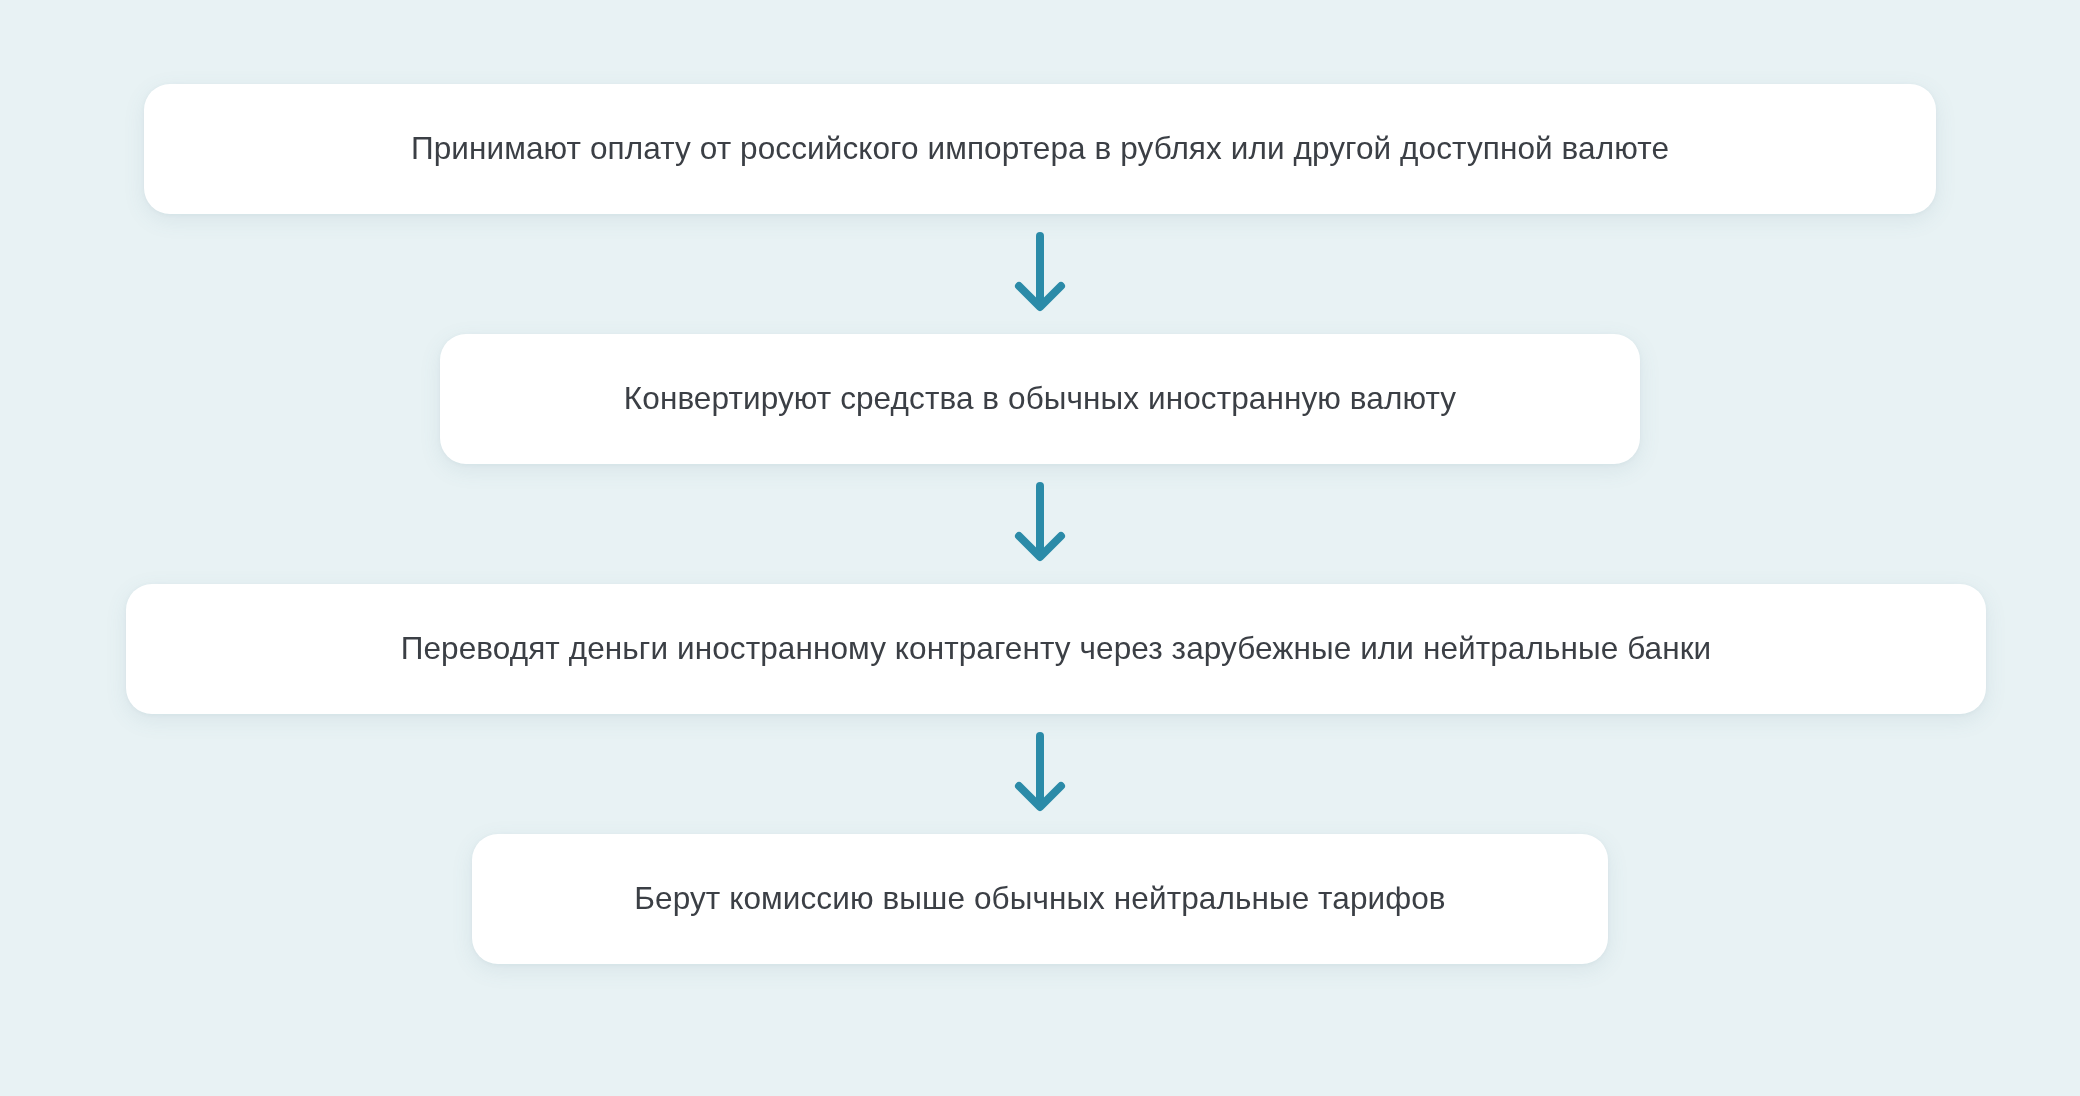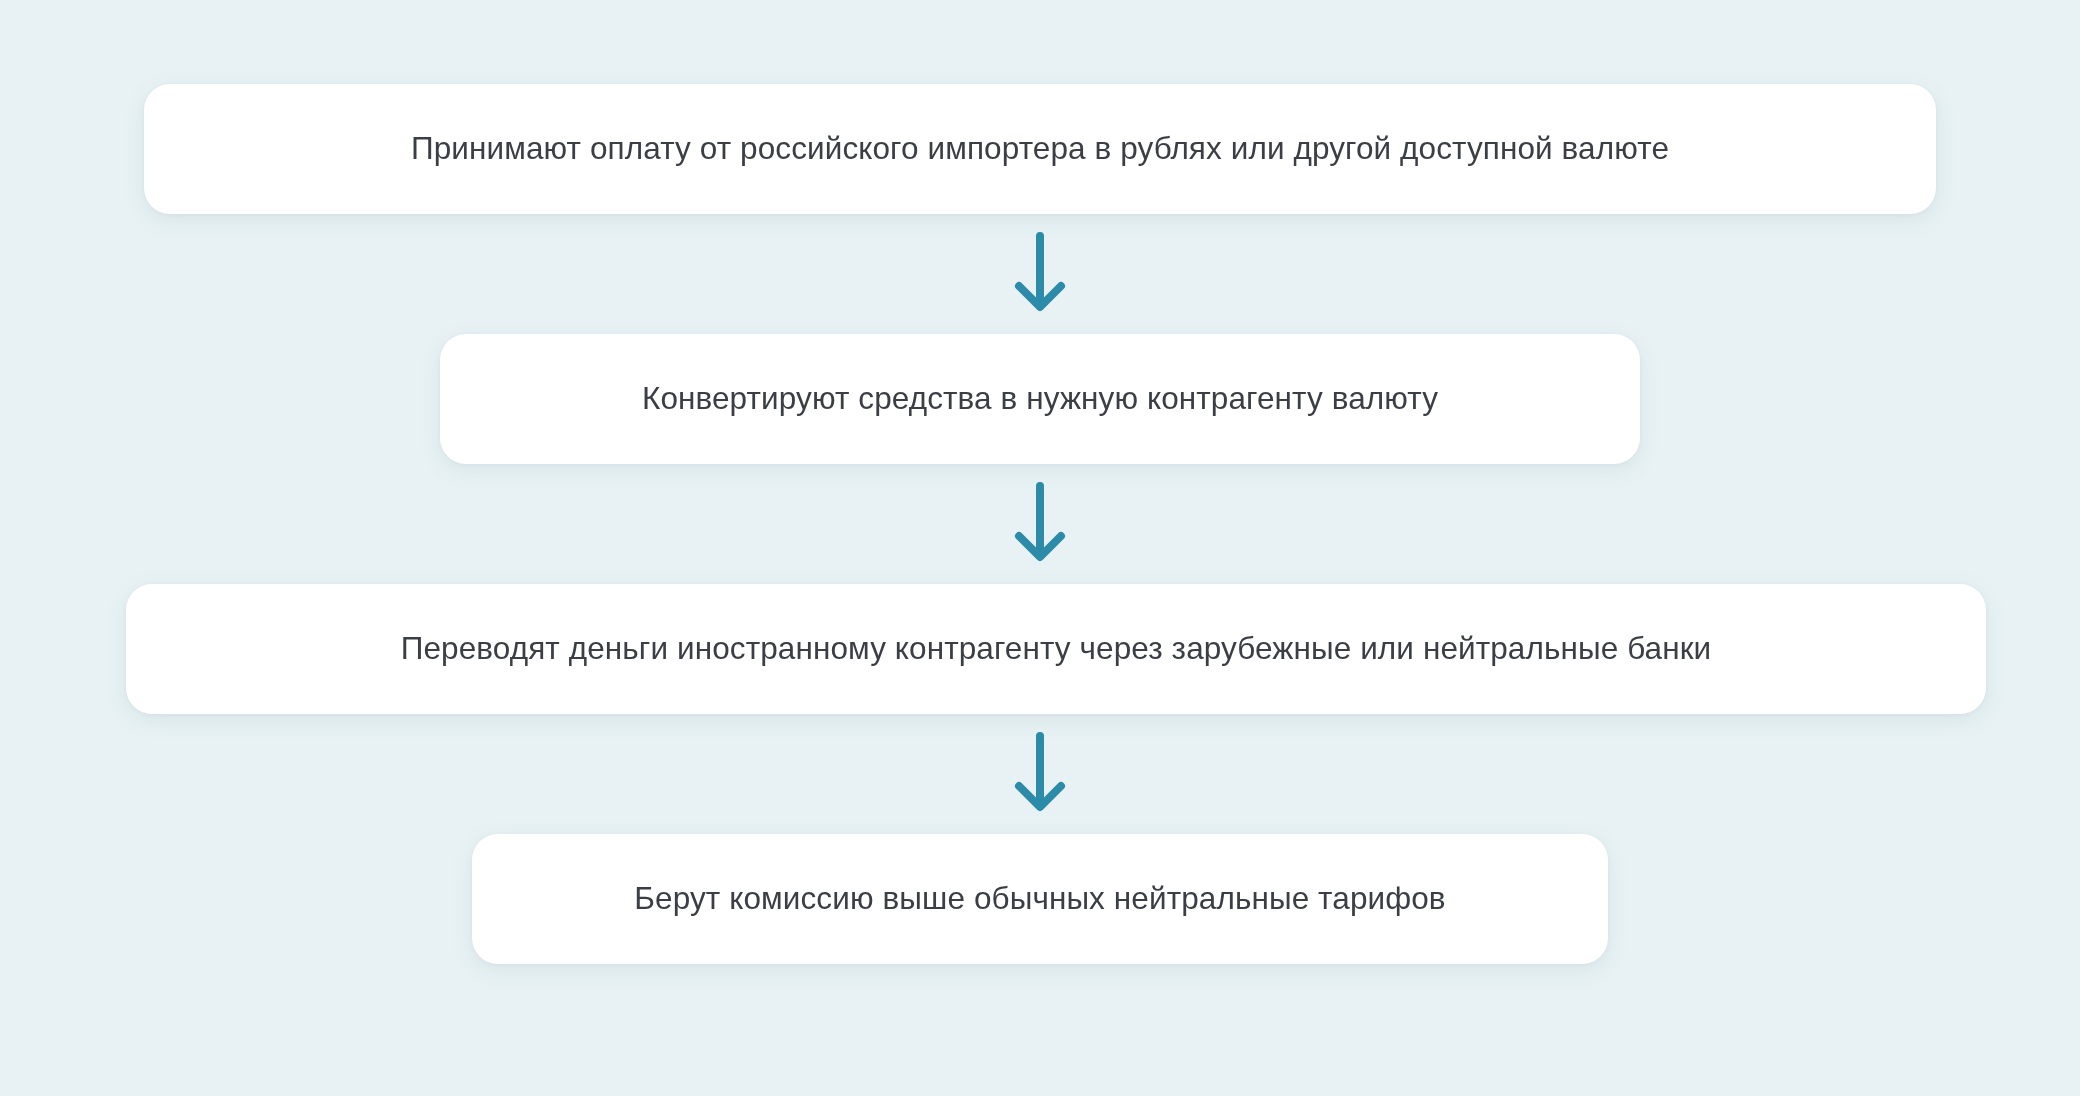--- a/index.html
+++ b/index.html
@@ -78,21 +78,21 @@
   <div class="flow-connector">
     <span>
       <svg width="54" height="82" viewBox="0 0 54 82" fill="none" aria-hidden="true">
         <path d="M27 3 L27 72" stroke="#2b8ba8" stroke-width="8" stroke-linecap="round"></path>
         <path d="M6 53 L27 74 L48 53" stroke="#2b8ba8" stroke-width="8" stroke-linecap="round" stroke-linejoin="round" fill="none"></path>
       </svg>
     </span>
   </div>
 
   <div class="flow-node node-w-2">
-    <span class="flow-node-label">Конвертируют средства в нужную контрагенту валюту</span>
+    <span class="flow-node-label">Конвертируют средства в обычных иностранную валюту</span>
   </div>
 
   <div class="flow-connector">
     <span>
       <svg width="54" height="82" viewBox="0 0 54 82" fill="none" aria-hidden="true">
         <path d="M27 3 L27 72" stroke="#2b8ba8" stroke-width="8" stroke-linecap="round"></path>
         <path d="M6 53 L27 74 L48 53" stroke="#2b8ba8" stroke-width="8" stroke-linecap="round" stroke-linejoin="round" fill="none"></path>
       </svg>
     </span>
   </div>

